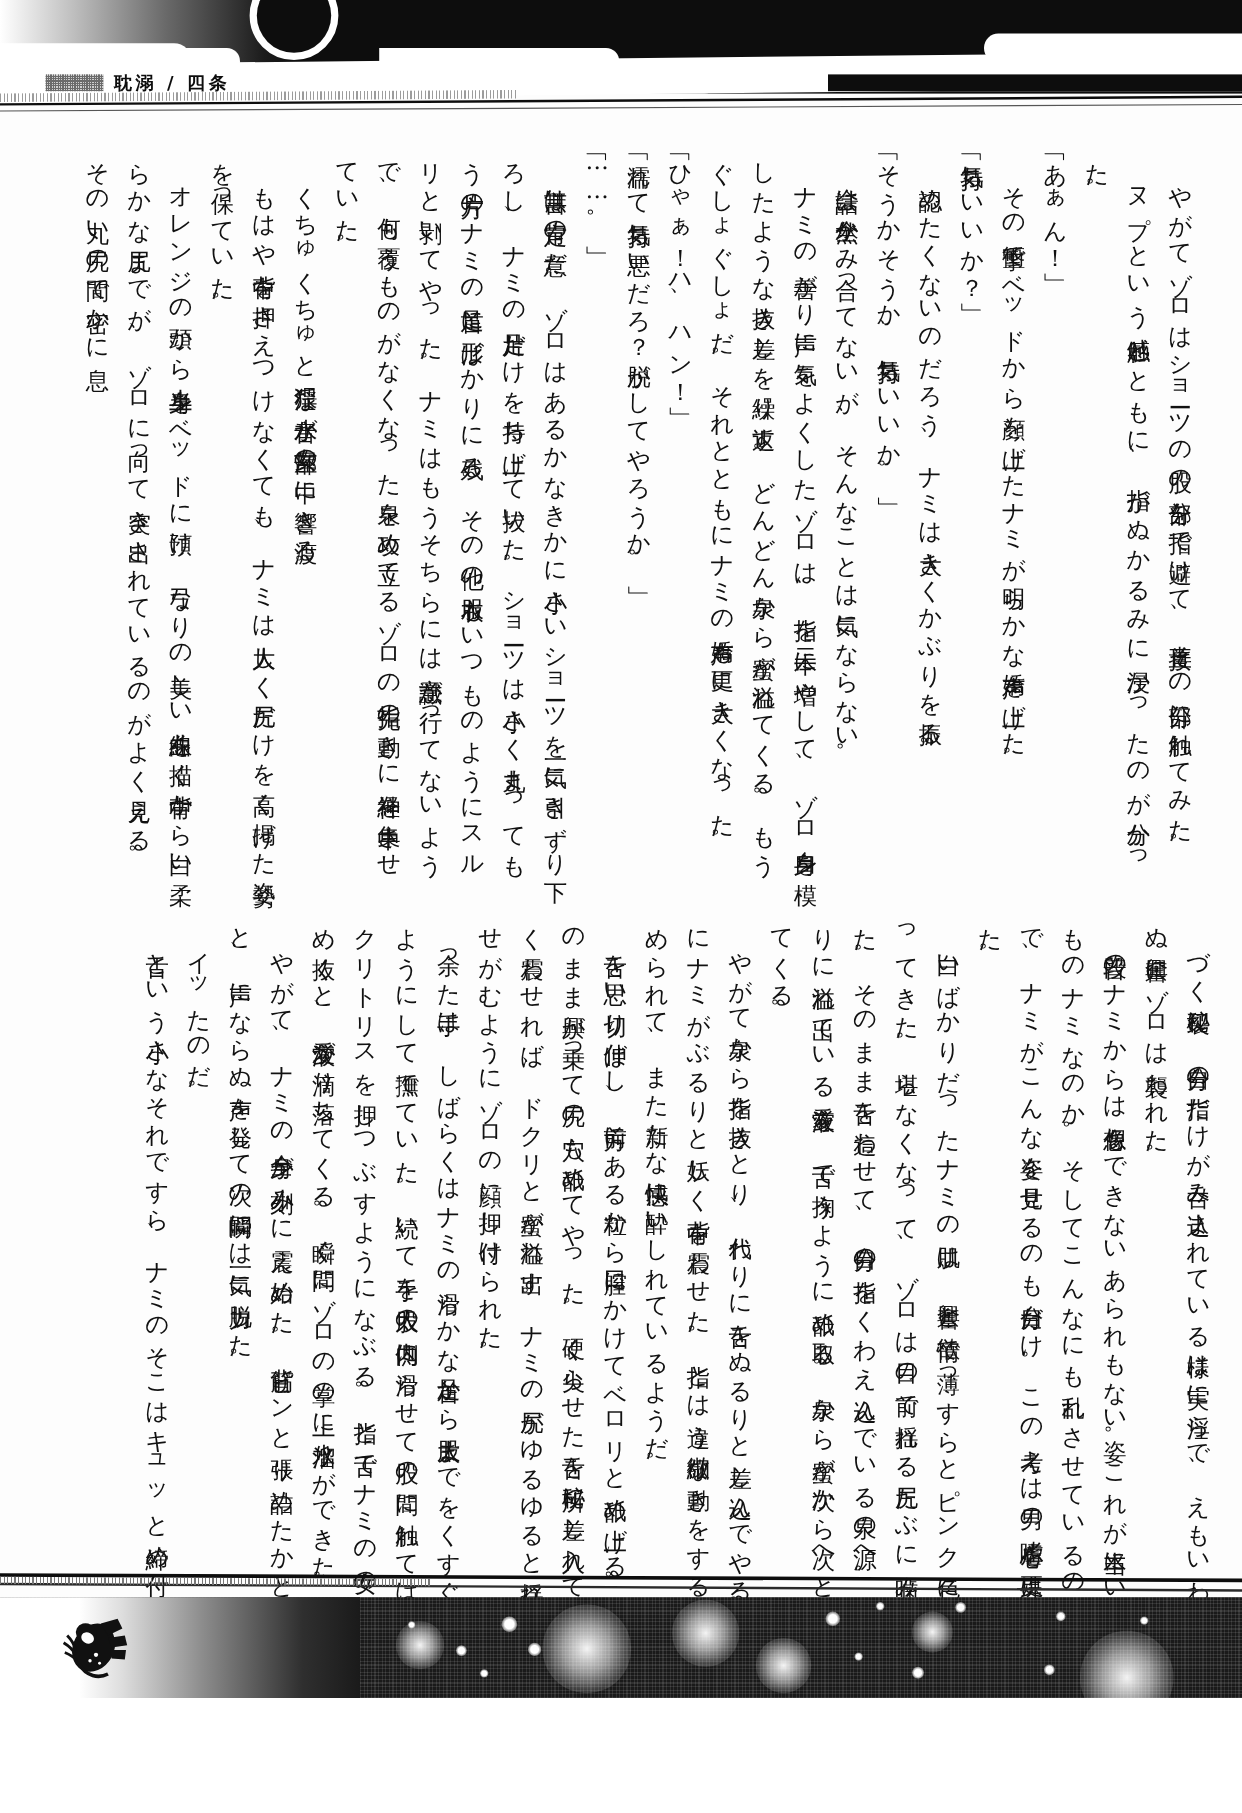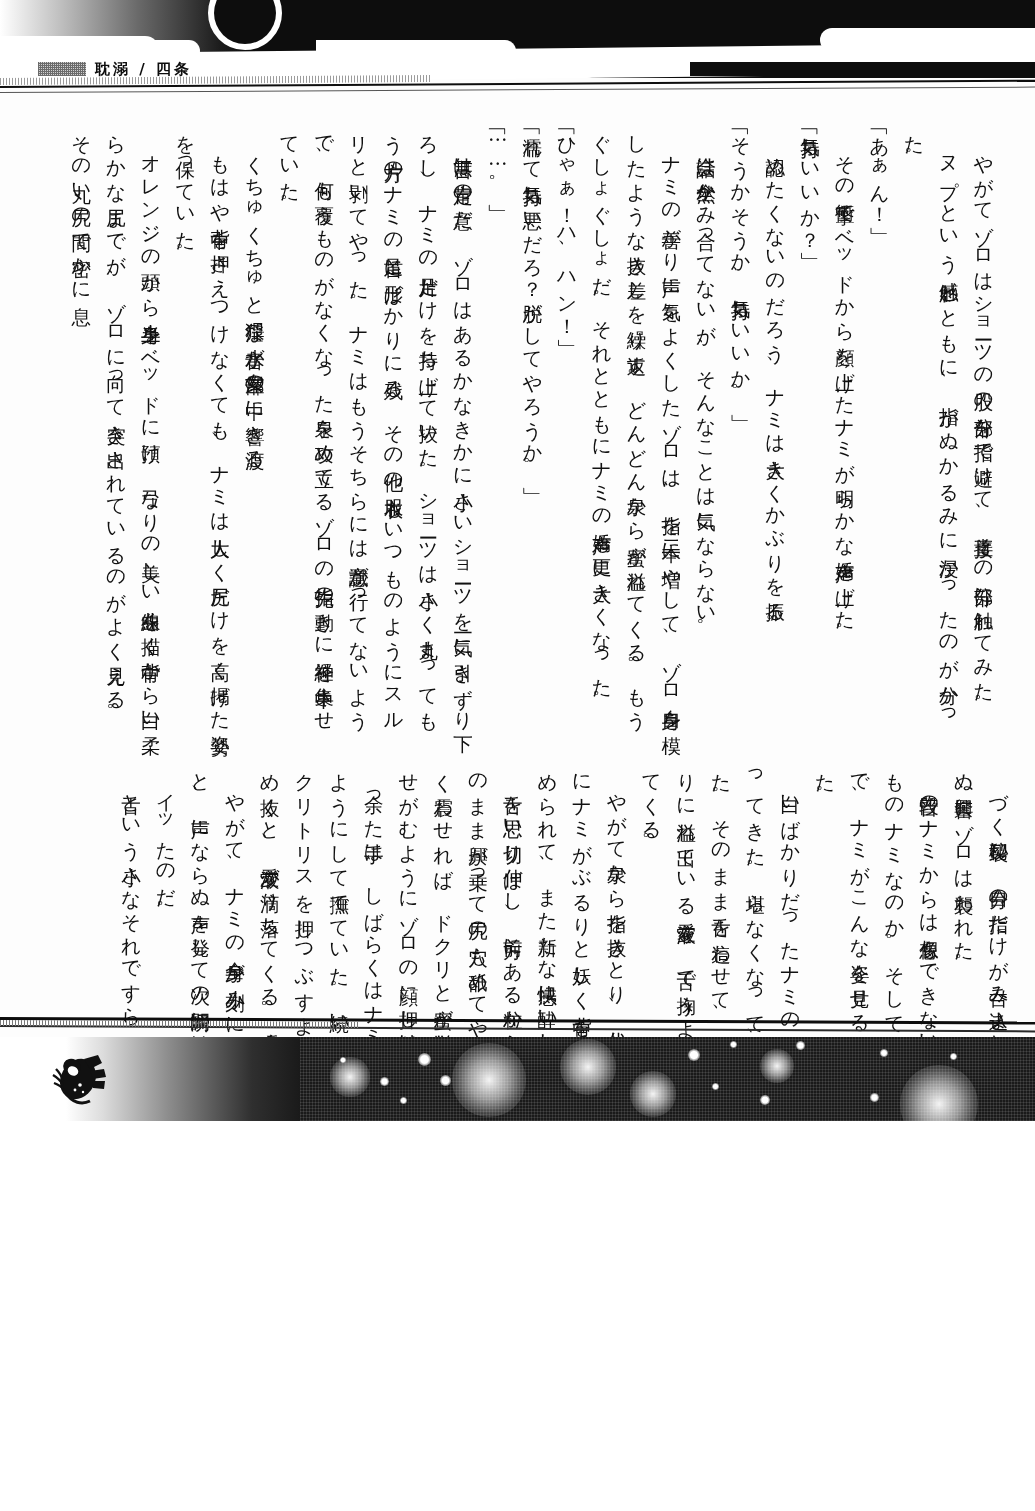--- a/index.html
+++ b/index.html
@@ -4,21 +4,21 @@
 <title>耽溺 / 四条</title>
 <style>
   html, body {
     margin: 0;
     padding: 0;
     background: #ffffff;
   }
   .page {
     position: relative;
     width: 1035px;
-    height: 1121px;
+    height: 1415px;
     background: #fdfdfd;
     overflow: hidden;
     font-family: "Liberation Serif", "DejaVu Serif", serif;
   }
 
   
   .header {
     position: absolute;
     top: 0; left: 0;
     width: 1035px;

